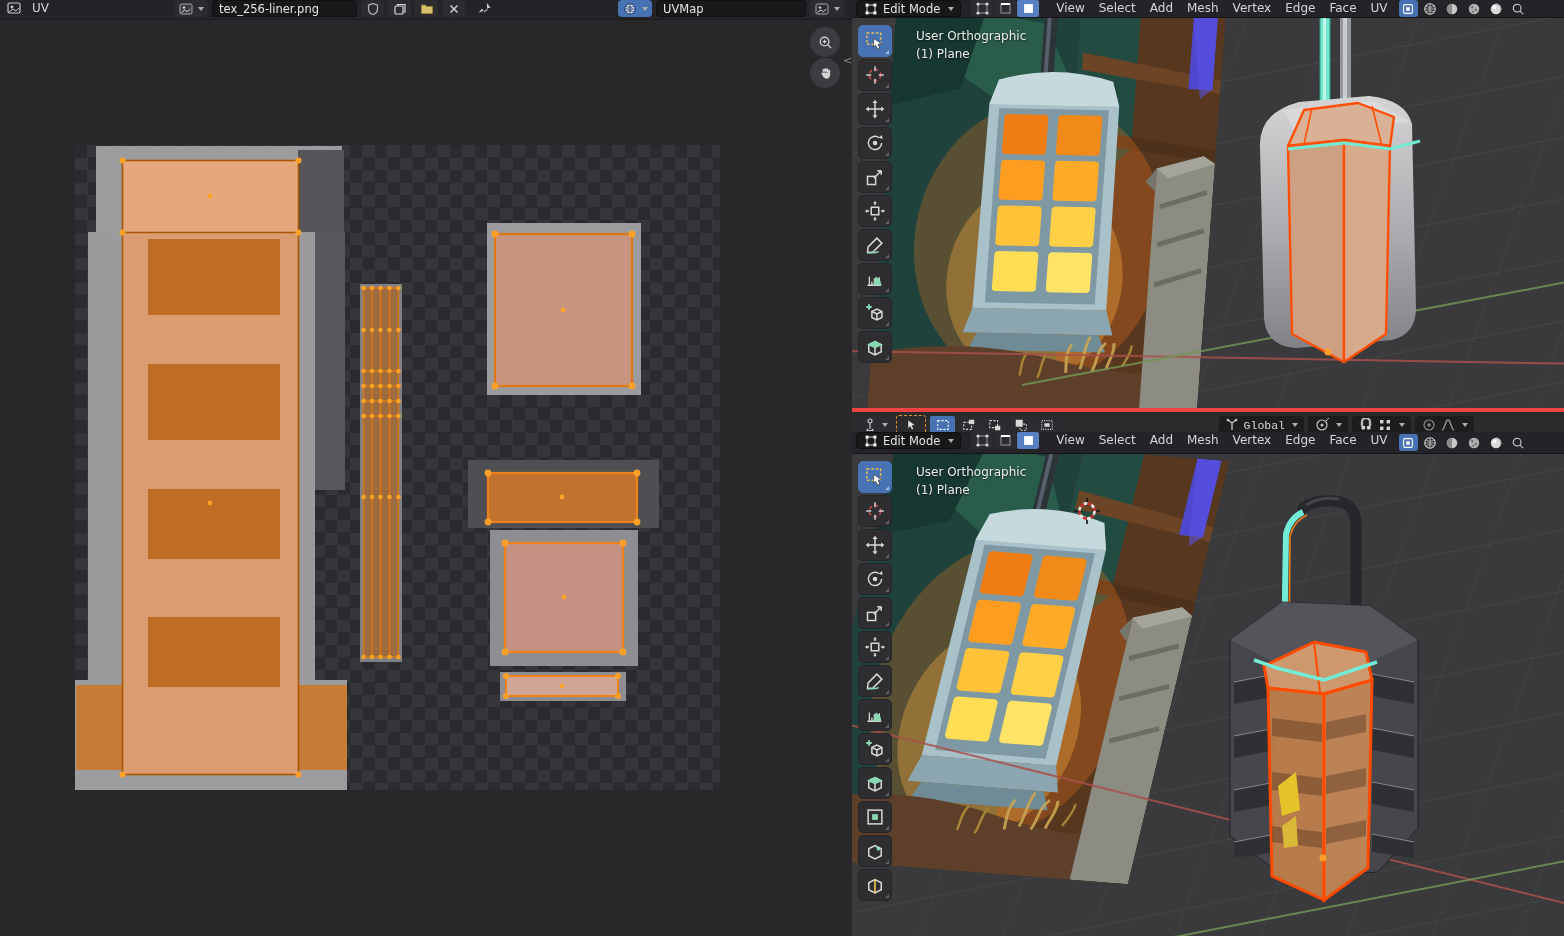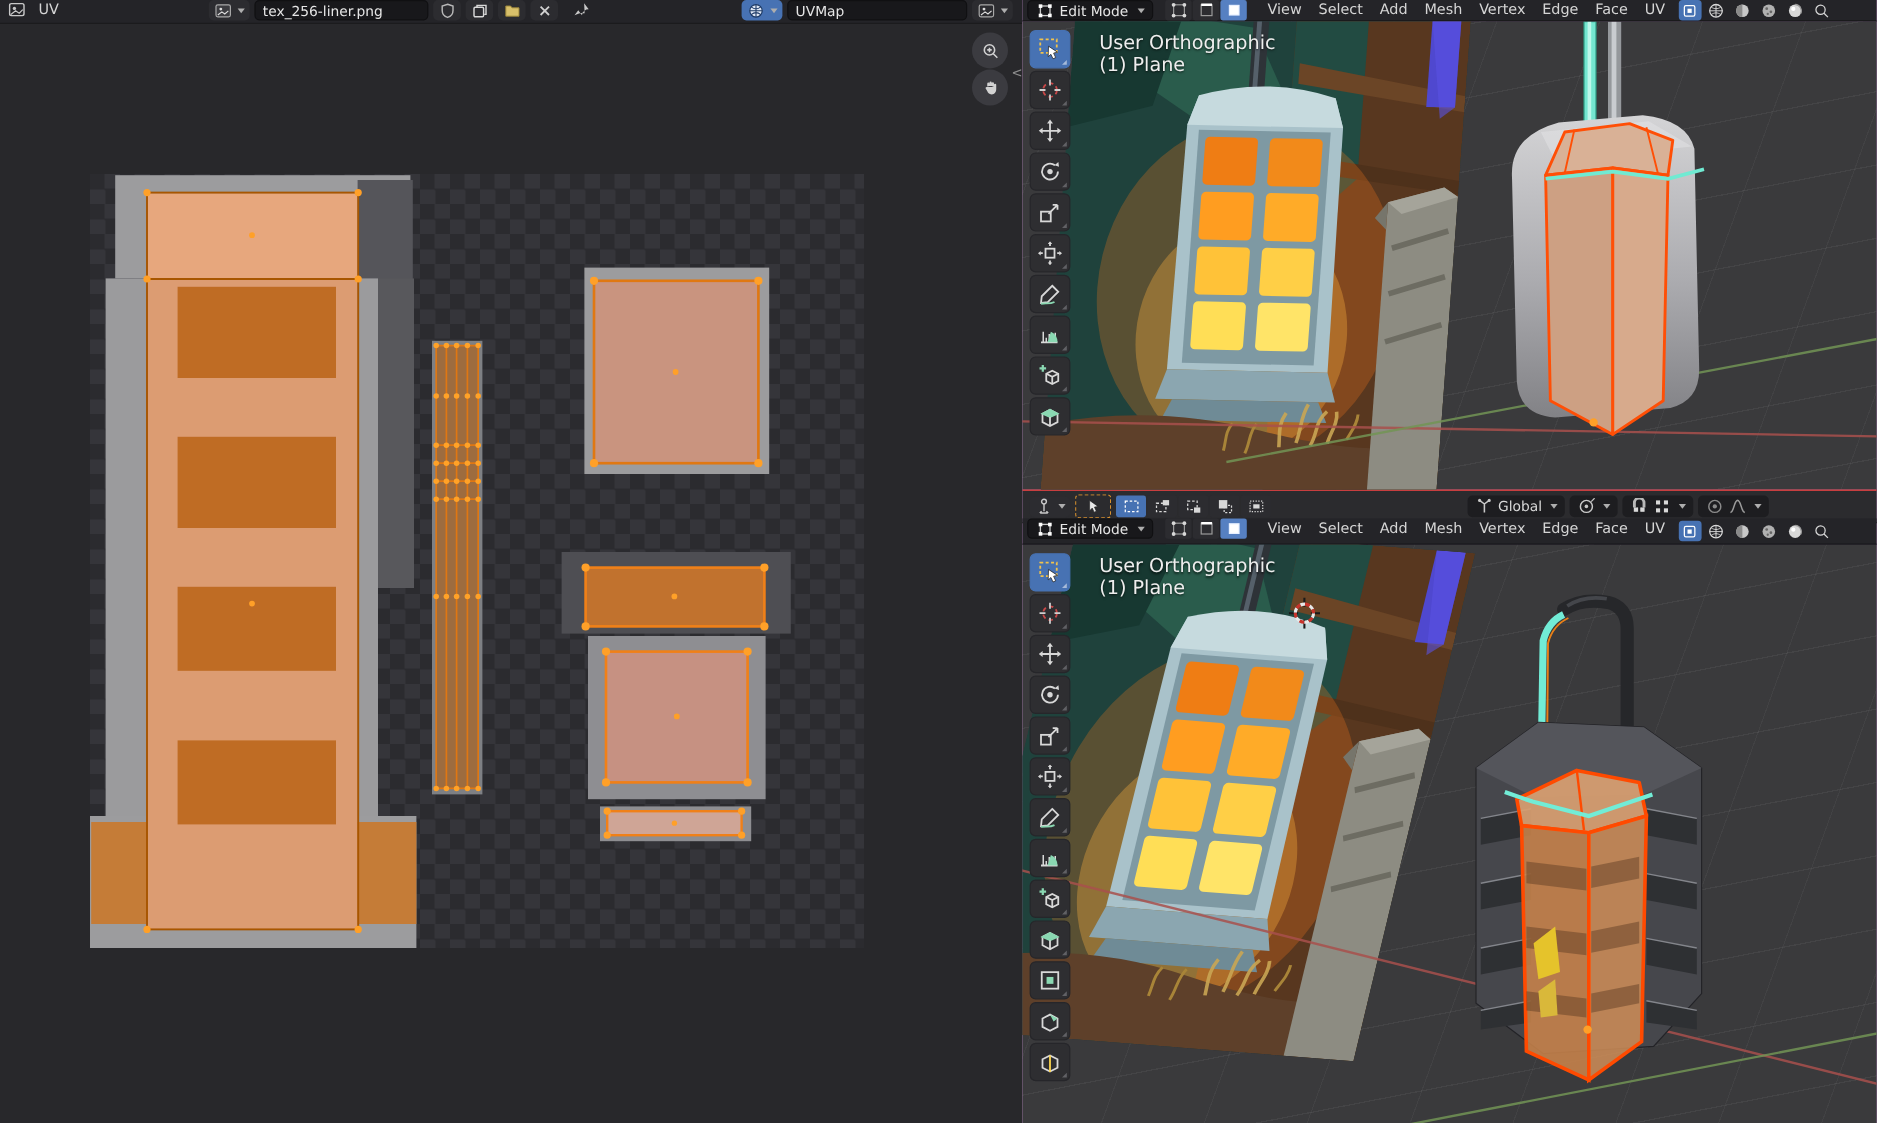--- a/index.html
+++ b/index.html
@@ -29,34 +29,34 @@
   .uv-svg { position:absolute; left:0; top:-20px; width:852px; height:936px; }
   .nav-btn { position:absolute; left:810px; width:30px; height:30px; border-radius:50%; background:#3b3b40;
              display:flex; align-items:center; justify-content:center; }
   .nav-btn svg { width:17px; height:17px; }
   .edge-collapse { position:absolute; left:843px; top:34px; color:#8d8d8d; font-size:11px; }
 
   
   .right { position:absolute; left:852px; top:0; width:712px; height:936px; background:#f0abfc; }
   .vp-hdr-top    { position:absolute; left:0; top:0;   width:712px; height:18px; padding:0 4px; border-bottom:1px solid #151517; }
   .tool-row      { position:absolute; left:0; top:408px; width:712px; height:24px; background:#2b2b2e;
-                   border-top:1px solid #ef4444; border-bottom:1px solid #19191b;
-                   display:flex; align-items:center; gap:4px; padding:13px 6px; font-size:12px; }
+                   border-top:4px solid #ef4444; border-bottom:1px solid #19191b;
+                   display:flex; align-items:center; gap:4px; padding:13px 6px; font-size:12px;font-family:Liberation Mono, monospace; }
   .vp-hdr-bot    { position:absolute; left:0; top:432px; width:712px; height:22px; padding:0 4px; border-bottom:1px solid #151517; }
   .vp-content { position:absolute; left:0; width:712px; overflow:hidden; background:#3a3a3c; }
   .vp-content.topvp { top:18px; height:390px; }
   .vp-content.botvp { top:454px; height:482px; }
   .vpgrid { position:absolute; inset:0; overflow:hidden; }
   .vpgrid::before { content:""; position:absolute; left:-35%; top:-45%; width:175%; height:195%;
       background-image:
         repeating-linear-gradient(to bottom, rgba(255,255,255,.05) 0 1px, transparent 1px 60px),
         repeating-linear-gradient(to right,  rgba(255,255,255,.04) 0 1px, transparent 1px 94px);
       transform:rotate(-11deg) skewX(-31deg); }
   .axis { position:absolute; height:2px; opacity:.85; transform-origin:left center; }
-  .overlay-text { position:absolute; left:64px; top:9px; font-size:16px; color:#eeeeee;
+  .overlay-text { position:absolute; left:64px; top:9px; font-size:12px; color:#eeeeee;
                   text-shadow:0 1px 2px rgba(0,0,0,.7); line-height:18px; z-index:8; }
   .refplane { position:absolute; overflow:hidden; z-index:2; }
   .refplane svg { width:100%; height:100%; display:block; }
   .modelsvg { position:absolute; z-index:5; }
   .cursor3d { position:absolute; width:26px; height:26px; z-index:6; }
 
   
   .vtoolbar { position:absolute; left:6px; top:7px; display:flex; flex-direction:column; gap:2px; z-index:9; }
   .tool-btn { width:34px; height:32px; border-radius:5px; background:#2e2e31; border:1px solid #26262a;
               display:flex; align-items:center; justify-content:center; position:relative; }

